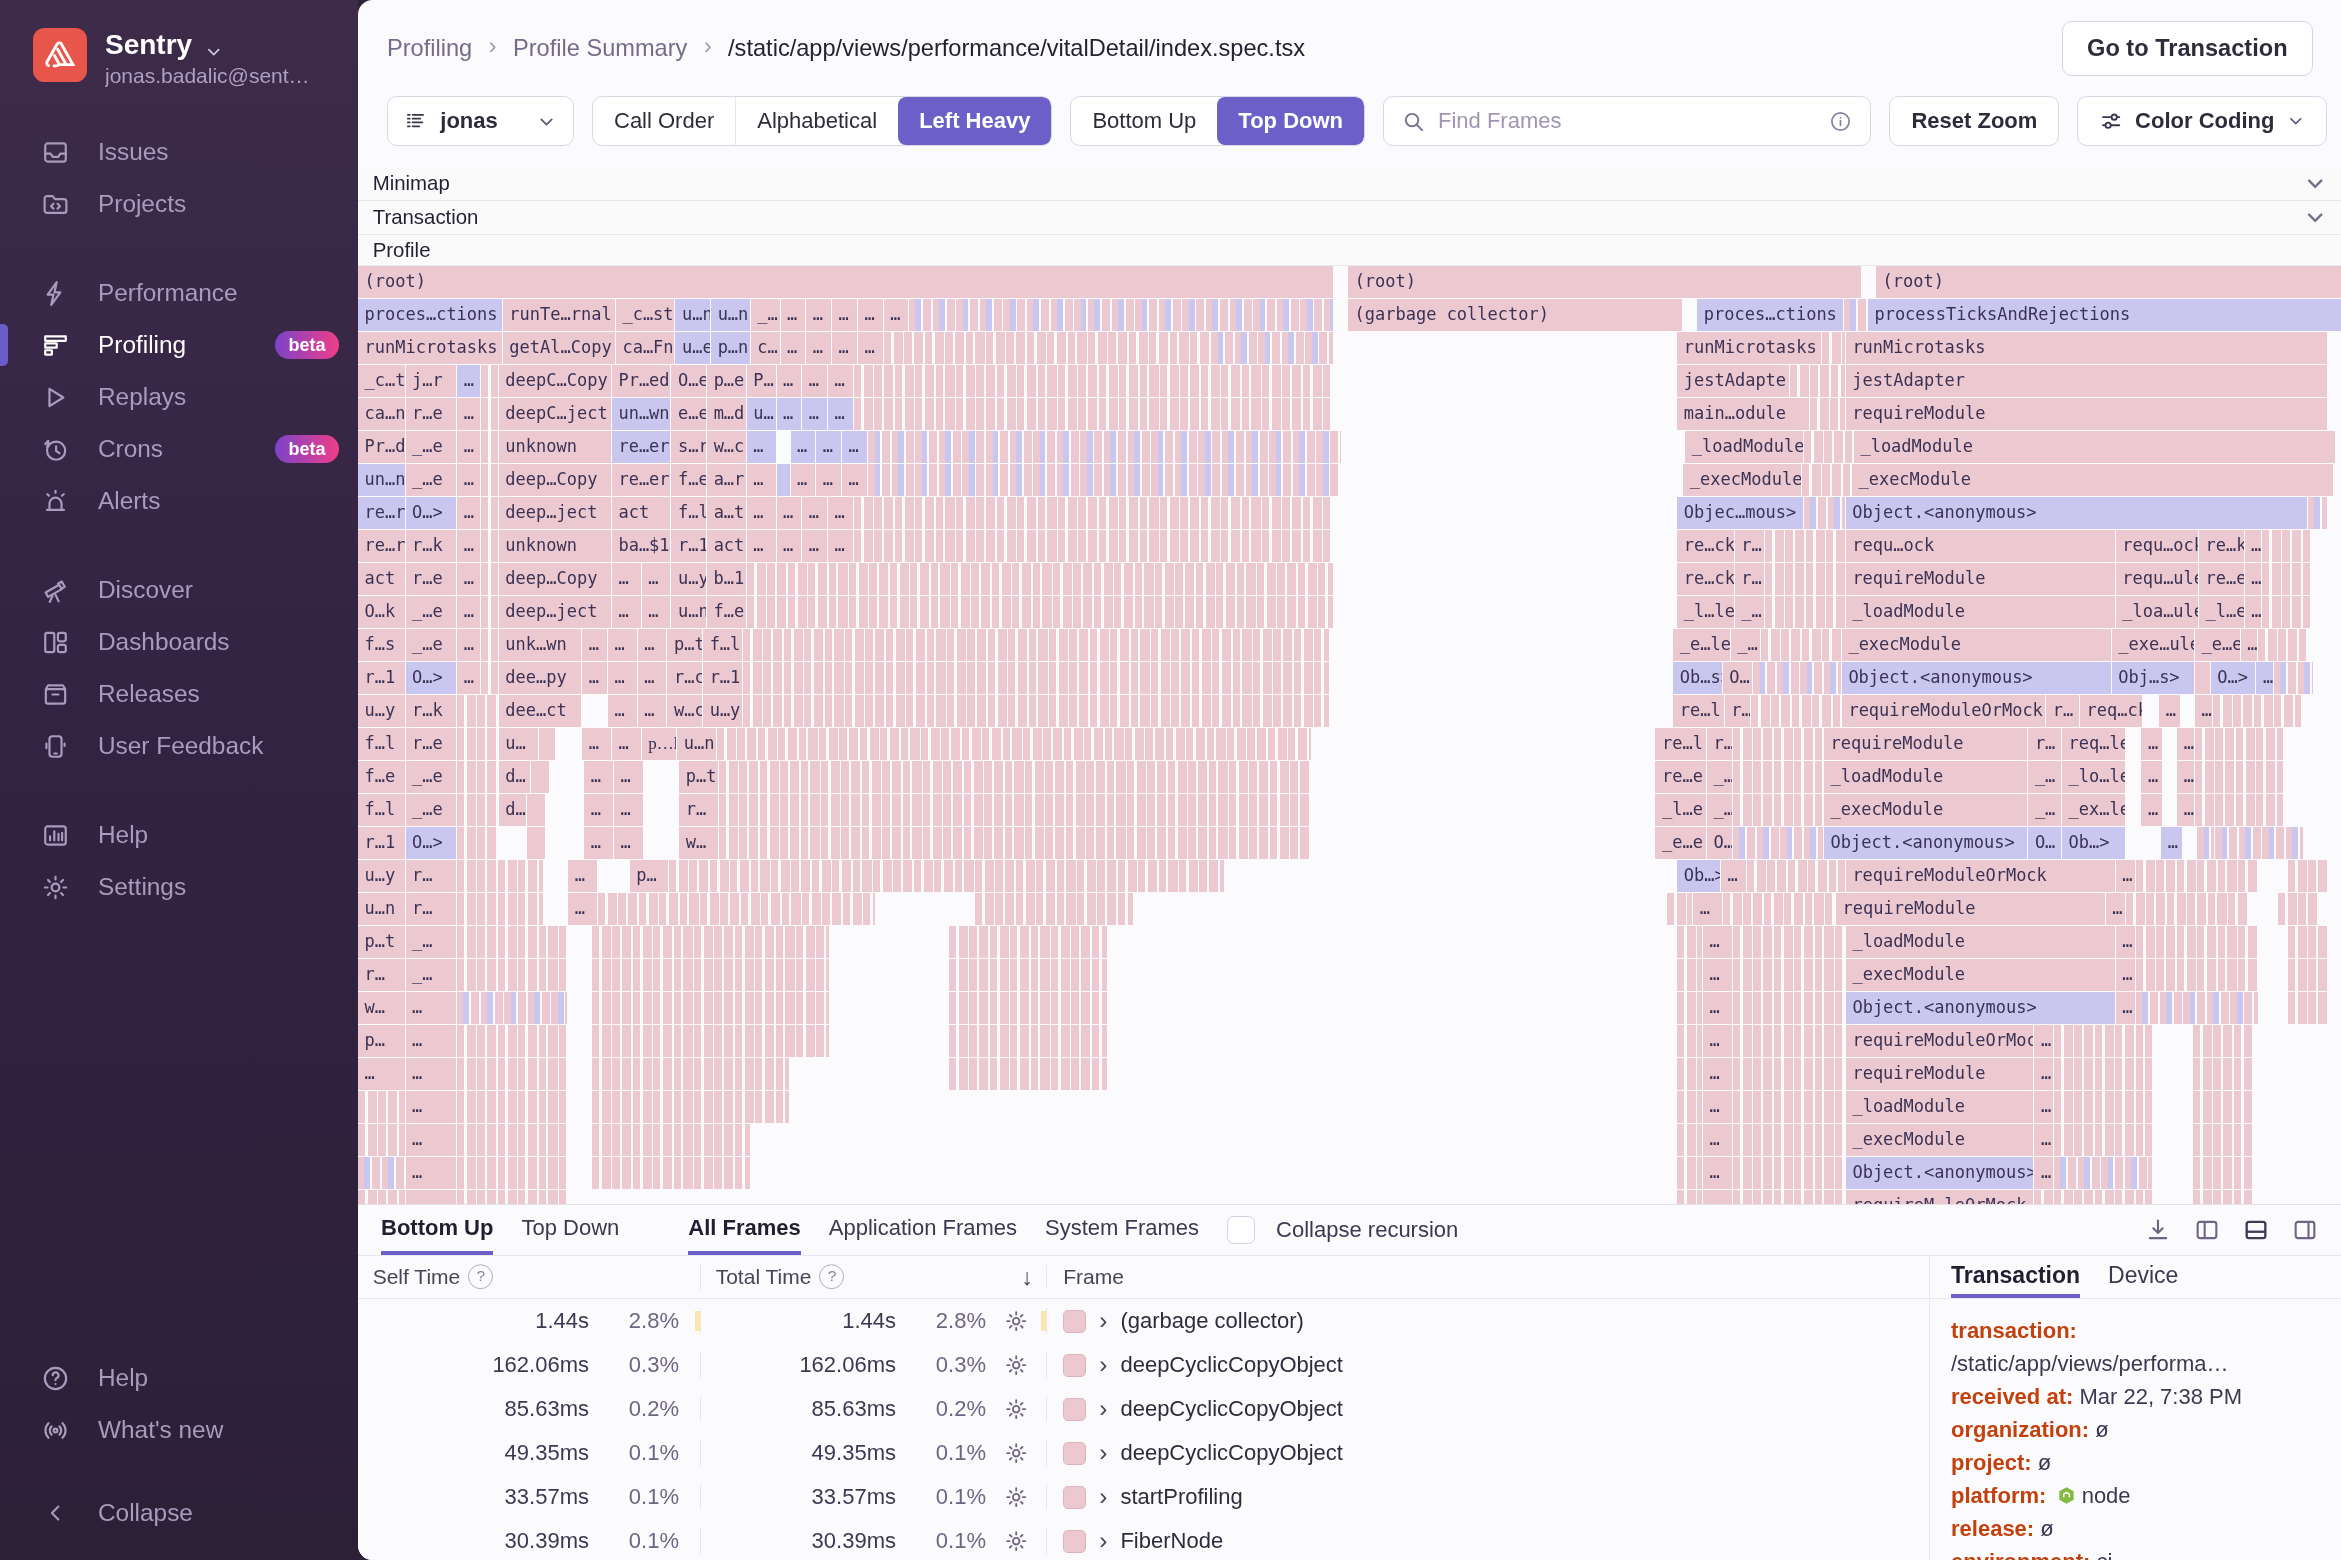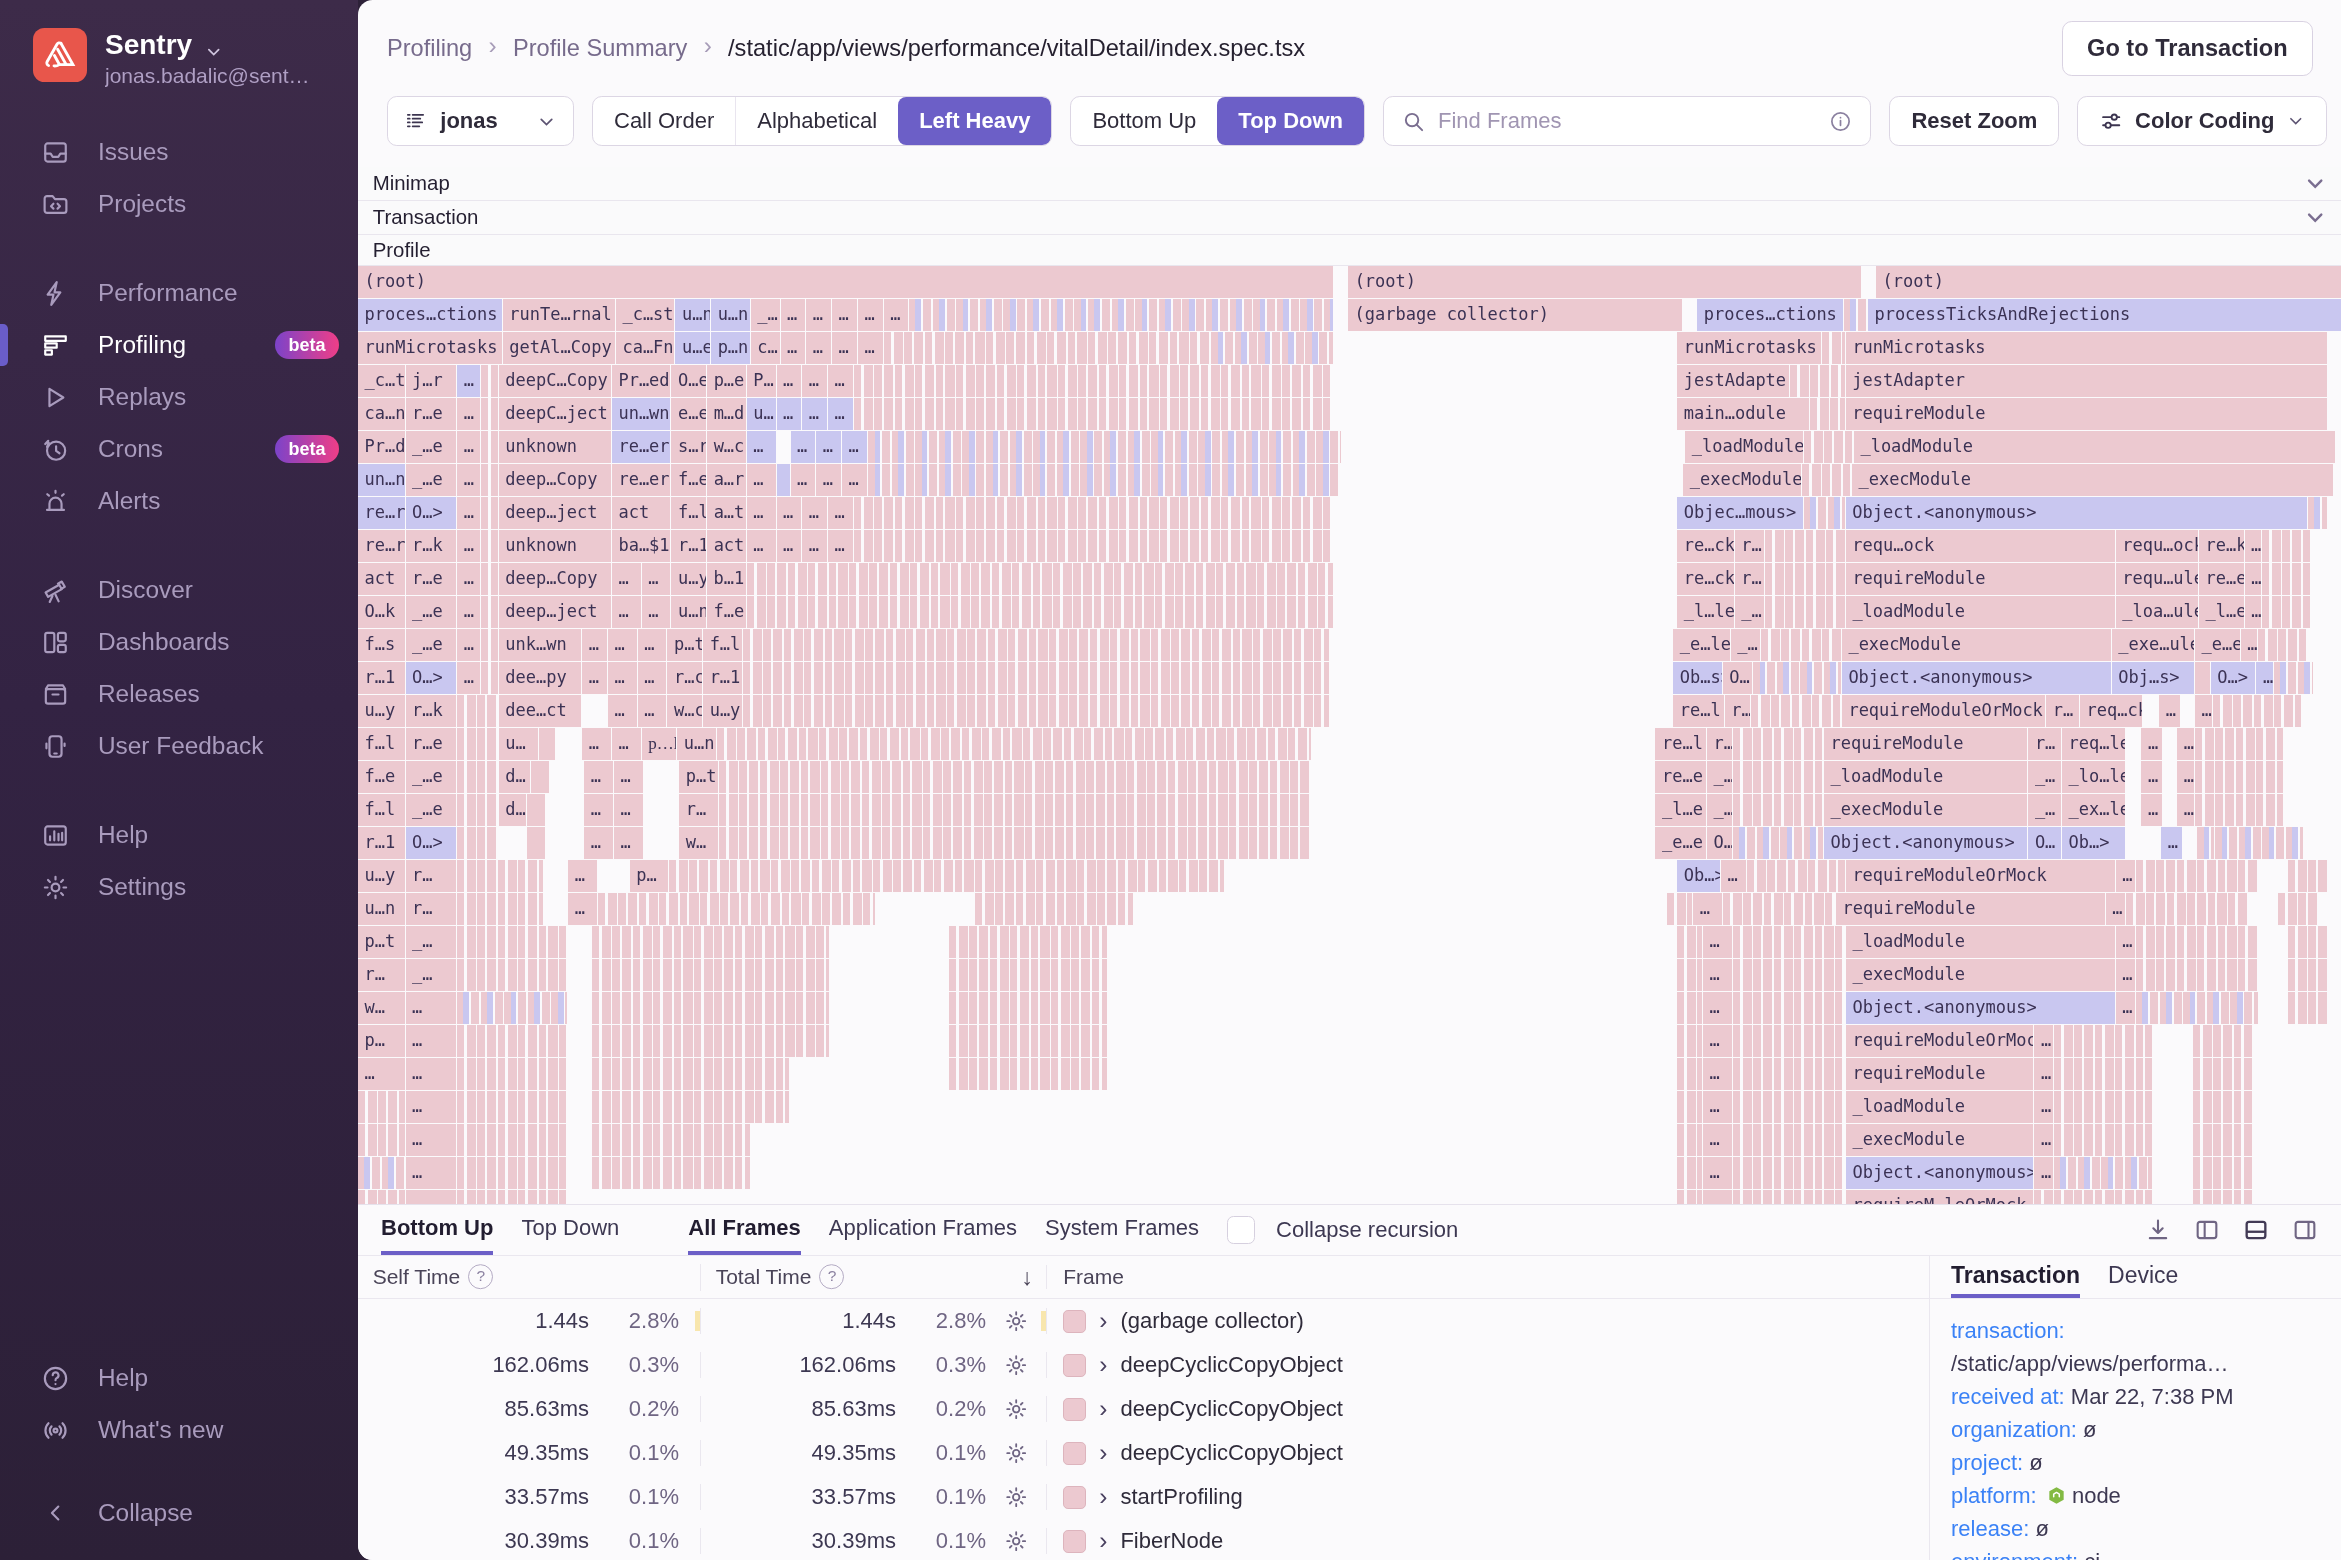--- a/index.html
+++ b/index.html
@@ -91,21 +91,21 @@
   .fchev{color:#4a4160;font-size:24.4px;line-height:24.4px;}
   .fname{font-size:22px;color:#2f2b3a;white-space:nowrap;overflow:hidden;}
   .hicon{display:inline-flex;width:23px;height:23px;border:1.6px solid #b4abc4;border-radius:50%;color:#8b81a0;font-size:15.5px;align-items:center;justify-content:center;margin-left:8.1px;transform:translateY(-0.8px);}
   .sorty{margin-left:auto;margin-right:13px;color:#4a4458;font-size:23px;}
 
   .dpanel{width:412px;flex:0 0 412px;border-left:1.6px solid #eae7ef;display:flex;flex-direction:column;}
   .dtabs{height:42px;flex:0 0 42px;display:flex;align-items:stretch;gap:28px;padding:0 21px;border-bottom:1.6px solid #eae7ef;}
   .dtab{display:flex;align-items:center;font-size:23px;color:#3d3852;border-bottom:4.1px solid transparent;cursor:pointer;}
   .dtab.on{font-weight:700;color:#221d30;border-bottom-color:#6c5fc7;}
   .dfields{padding:14.7px 21px;font-size:22px;line-height:33px;color:#3d3852;overflow:hidden;}
-  .dfields .lab{font-weight:400;color:#3b82f6;}
+  .dfields .lab{font-weight:700;color:#c2410c;}
   .nodeico{display:inline-block;vertical-align:-3.3px;margin:0 4.9px 0 3.3px;}
 </style>
 </head>
 <body>
 
 <div class="app">
 
   <div class="sidebar">
     <div class="logo-row">
       <div class="logo-box">

